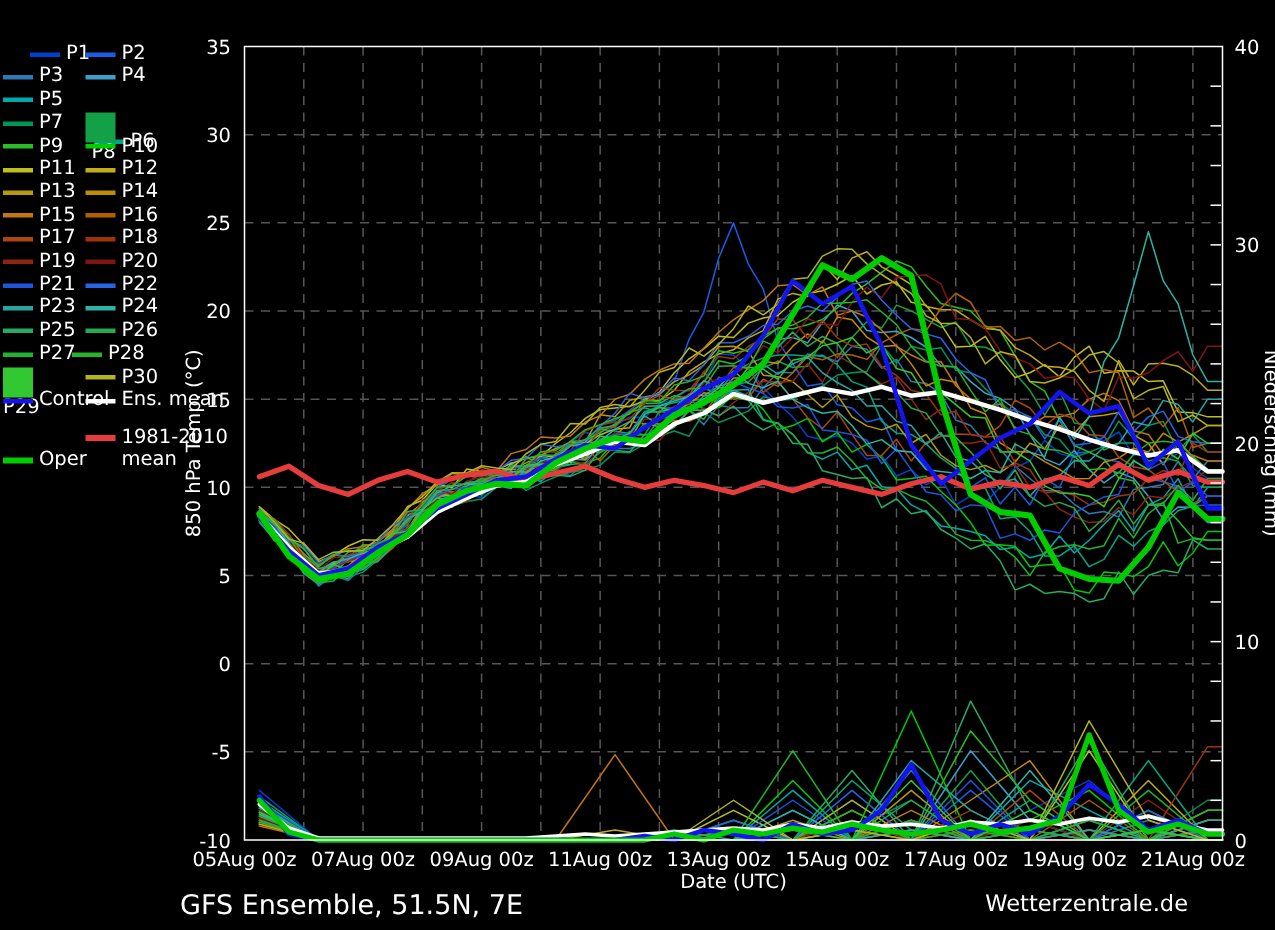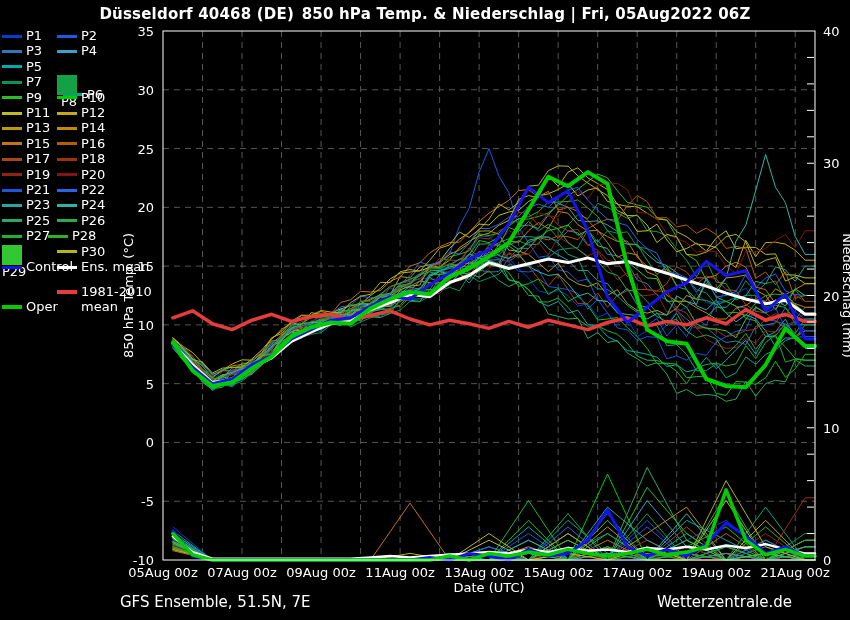--- a/index.html
+++ b/index.html
@@ -4,34 +4,33 @@
 <style>
   html,body{margin:0;padding:0;background:#000;}
   .stage{position:relative;width:850px;height:620px;background:#000;overflow:hidden;
          font-family:"DejaVu Sans","Liberation Sans",sans-serif;color:#fff;}
   .title{position:absolute;top:5px;left:0;width:850px;text-align:center;
          font-size:15px;font-weight:bold;letter-spacing:.2px;}
   .legend{position:absolute;left:0;top:0;width:163px;height:560px;}
   .legend-item{position:absolute;display:flex;align-items:center;height:14px;}
   .legend-swatch{display:inline-block;width:20px;height:3px;margin-right:4px;flex:0 0 20px;}
   .legend-label{font-size:13px;line-height:14px;white-space:nowrap;}
-  .footer-left{position:absolute;left:120px;top:593px;font-size:15px;}
+  .footer-left{position:absolute;left:120px;top:593px;font-size:18px;}
   .footer-right{position:absolute;right:58px;top:593px;font-size:15px;}
   svg{position:absolute;left:0;top:0;}
   .ticktext{font-size:13px;fill:#fff;}
   .axtitle{font-size:13px;fill:#fff;}
   .xlab{font-size:13px;fill:#fff;}
 </style>
 </head>
 <body>
 
 <div class="stage">
-  <div class="title">Düsseldorf 40468 (DE) 850 hPa Temp. &amp; Niederschlag | Fri, 05Aug2022 06Z</div>
   <div class="legend" id="legend">
-      <div class="legend-item" style="left: 2px; top: 29px; text-align: center;">
+      <div class="legend-item" style="left: 20px; top: 29px; text-align: center;">
         <span class="legend-swatch" style="background: rgb(0, 64, 204); height: 3px;"></span>
         <span class="legend-label">P1</span>
       </div>
       <div class="legend-item" style="left: 57px; top: 29px;">
         <span class="legend-swatch" style="background: rgb(26, 92, 230); height: 3px;"></span>
         <span class="legend-label">P2</span>
       </div>
       <div class="legend-item" style="left: 2px; top: 44.4px;">
         <span class="legend-swatch" style="background: rgb(46, 120, 180); height: 3px;"></span>
         <span class="legend-label">P3</span>

